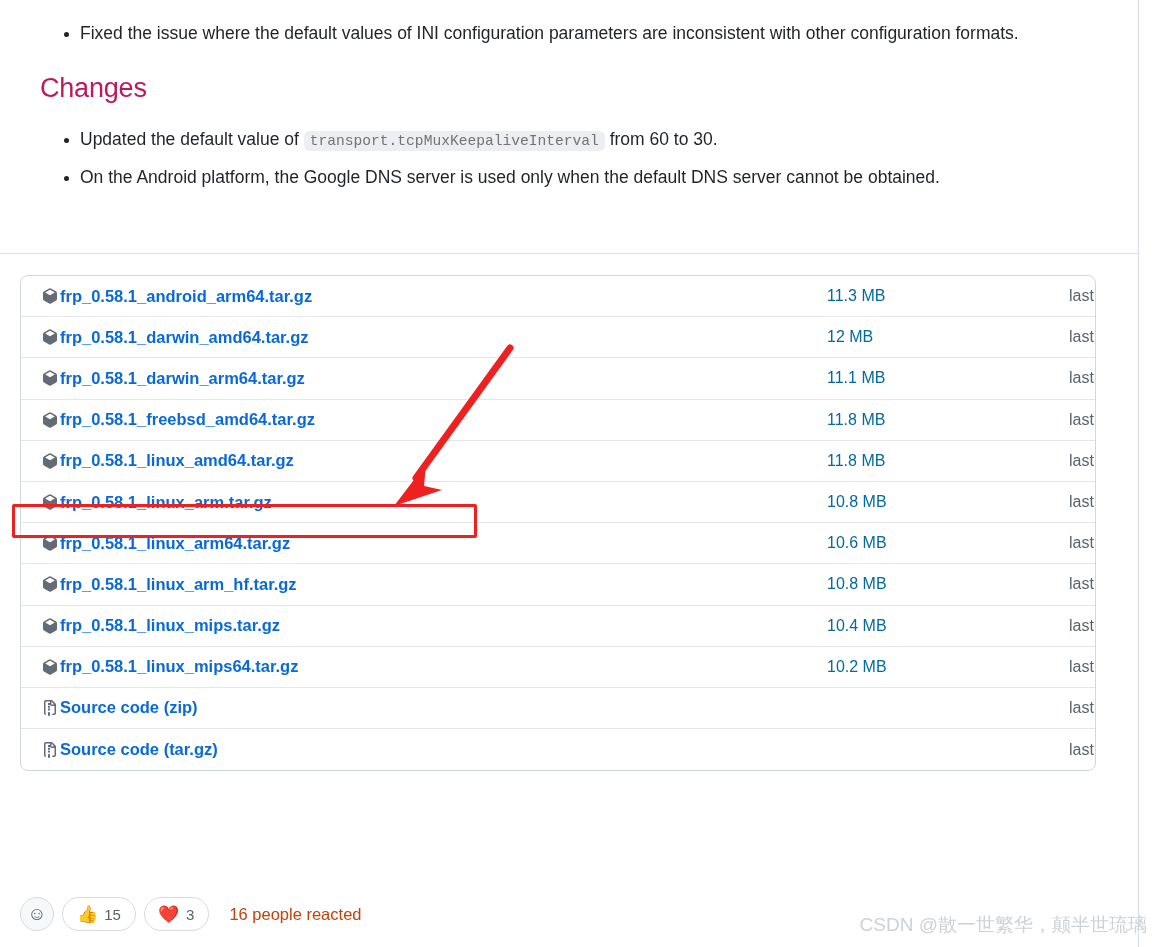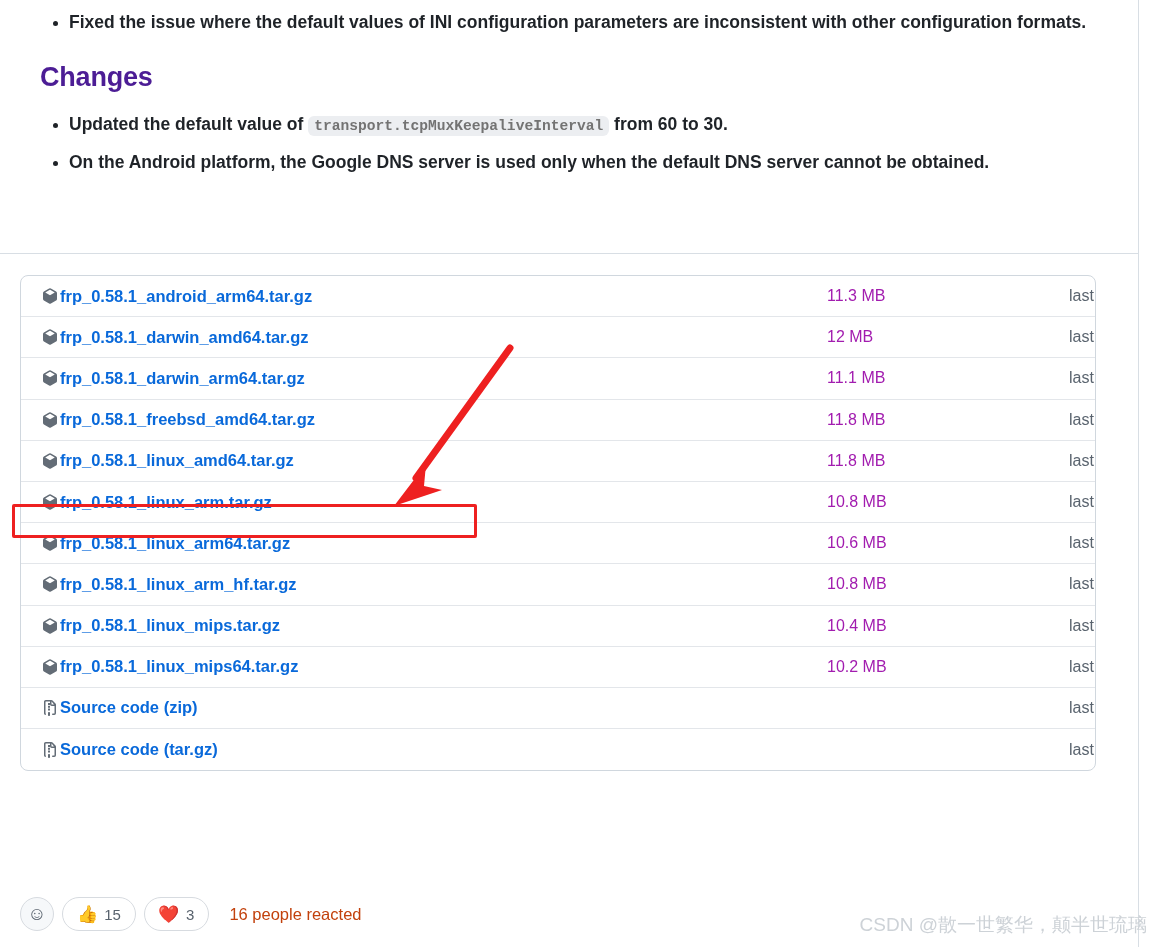--- a/index.html
+++ b/index.html
@@ -30,40 +30,39 @@
 
   
   #notes {
     position: absolute;
     top: 0;
     left: 0;
     width: 1138px;
     padding: 0 20px;
   }
   ul.bullets {
-    margin: 7px;
+    margin: 18px;
     padding: 0 0 0 42px;
     list-style: disc;
-    font-weight: bold;
   }
   ul.bullets li {
     font-size: 17.5px;
     line-height: 30px;
     margin: 0 0 6px 0;
     color: #1f2328;
   }
   ul.bullets li::marker { font-size: 15px; }
 
   h2.section-title {
     font-size: 27px;
-    font-weight: 700;
+    font-weight: 400;
     line-height: 1.25;
     margin: 24px 0 14px 0;
     padding-left: 20px;
-    color: #4c1d95;
+    color: #be185d;
     letter-spacing: -0.2px;
   }
 
   code.inline-code {
     font-family: "Liberation Mono", "DejaVu Sans Mono", monospace;
     font-size: 14.6px;
     background: #eceef1;
     border-radius: 6px;
     padding: 2px 6px;
     color: #737373;
@@ -157,21 +156,21 @@
     font-weight: 600;
     text-decoration: none;
     white-space: nowrap;
   }
   .asset-link .suffix { font-weight: 700; }
 
   .asset-size {
     position: absolute;
     left: 786px;
     font-size: 16px;
-    color: #a21caf;
+    color: #0369a1;
     text-align: left;
   }
   .asset-date {
     position: absolute;
     left: 1028px;
     font-size: 16px;
     color: #59636e;
     text-align: right;
     transform: translateX(-100%);
     width: 0;

